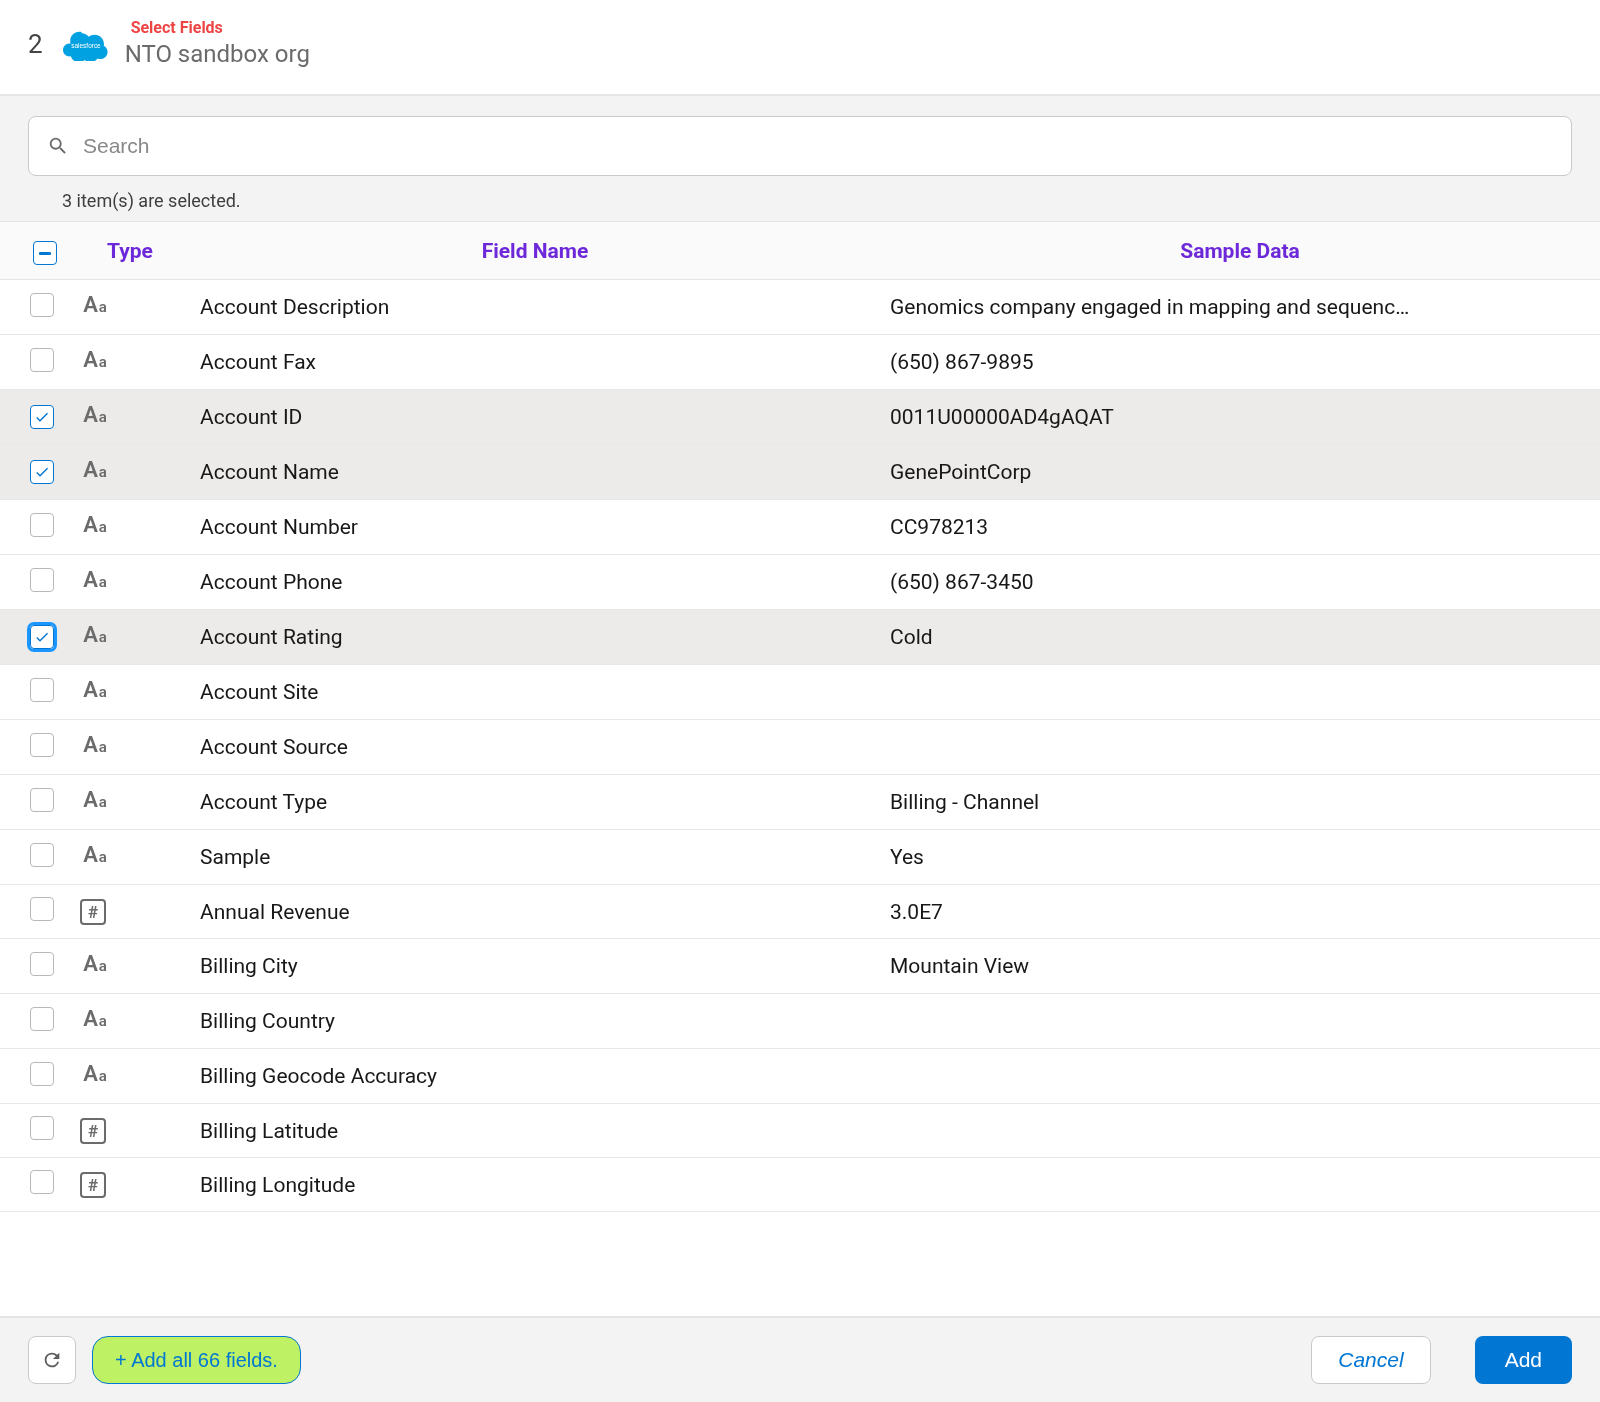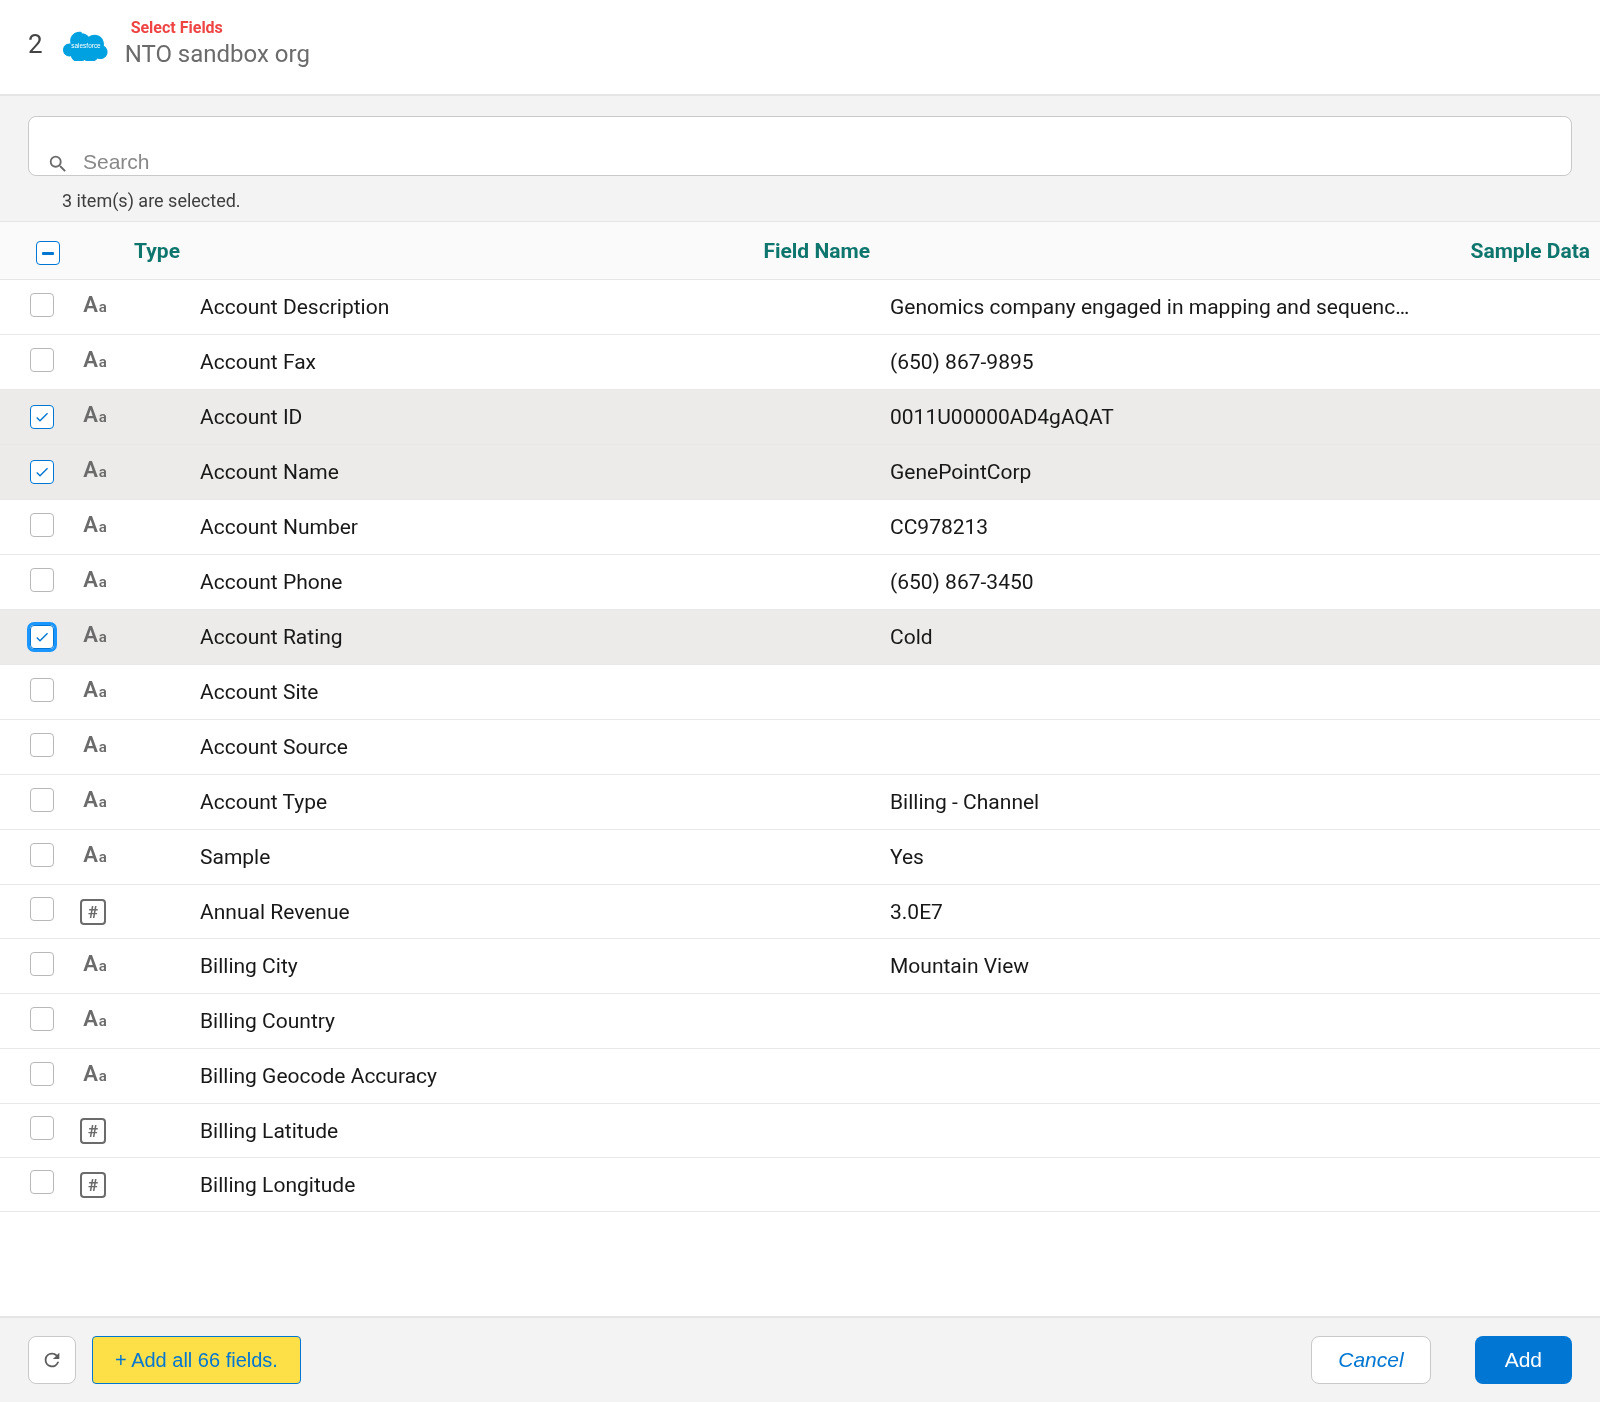--- a/index.html
+++ b/index.html
@@ -45,21 +45,21 @@
     padding: 20px 28px 10px 28px;
     border-bottom: 1px solid #e5e5e5;
   }
   .search-input-wrap {
     position: relative;
     background: #fff;
     border: 1px solid #c9c9c9;
     border-radius: 8px;
     height: 60px;
     display: flex;
-    align-items: flex-end;
+    align-items: center;
     padding: 0 18px;
     gap: 12px;
   }
   .search-icon-svg { width: 22px; height: 22px; fill: #6b6b6b; }
   .search-input {
     border: none; outline: none; flex: 1; font-size: 21px; color: #333;
     background: transparent;
   }
   .search-input::placeholder { color: #888; }
   .selection-count {
@@ -75,24 +75,24 @@
     overflow-y: auto;
     background: #fff;
   }
   table.fields {
     width: 100%;
     border-collapse: collapse;
     table-layout: fixed;
   }
   .fields thead th {
     background: #fafafa;
-    text-align: right;
+    text-align: center;
     font-weight: 700;
     font-size: 21px;
-    color: #0f766e;
+    color: #6d28d9;
     padding: 14px 10px;
     border-bottom: 1px solid #e5e5e5;
     position: sticky;
     top: 0;
   }
   .col-check { width: 70px; padding-left: 30px !important; }
   .col-type { width: 120px; }
   .col-name { width: 690px; }
   .col-sample { }
   .fields tbody tr {
@@ -169,22 +169,22 @@
     background: #fff;
     display: inline-flex; align-items: center; justify-content: center;
     cursor: pointer;
   }
   .refresh-btn svg { width: 22px; height: 22px; fill: #5c5c5c; }
   .add-all-btn {
     height: 48px;
     padding: 0 22px;
     border: 1.5px solid #0176d3;
     color: #0176d3;
-    background: #fde047;
-    border-radius: 4px;
+    background: #bef264;
+    border-radius: 16px;
     font-size: 20px;
     cursor: pointer;
     display: inline-flex; align-items: center;
   }
   .spacer { flex: 1; }
   .cancel-btn {
     height: 48px;
     padding: 0 26px;
     border: 1px solid #c9c9c9;
     background: #fff;

